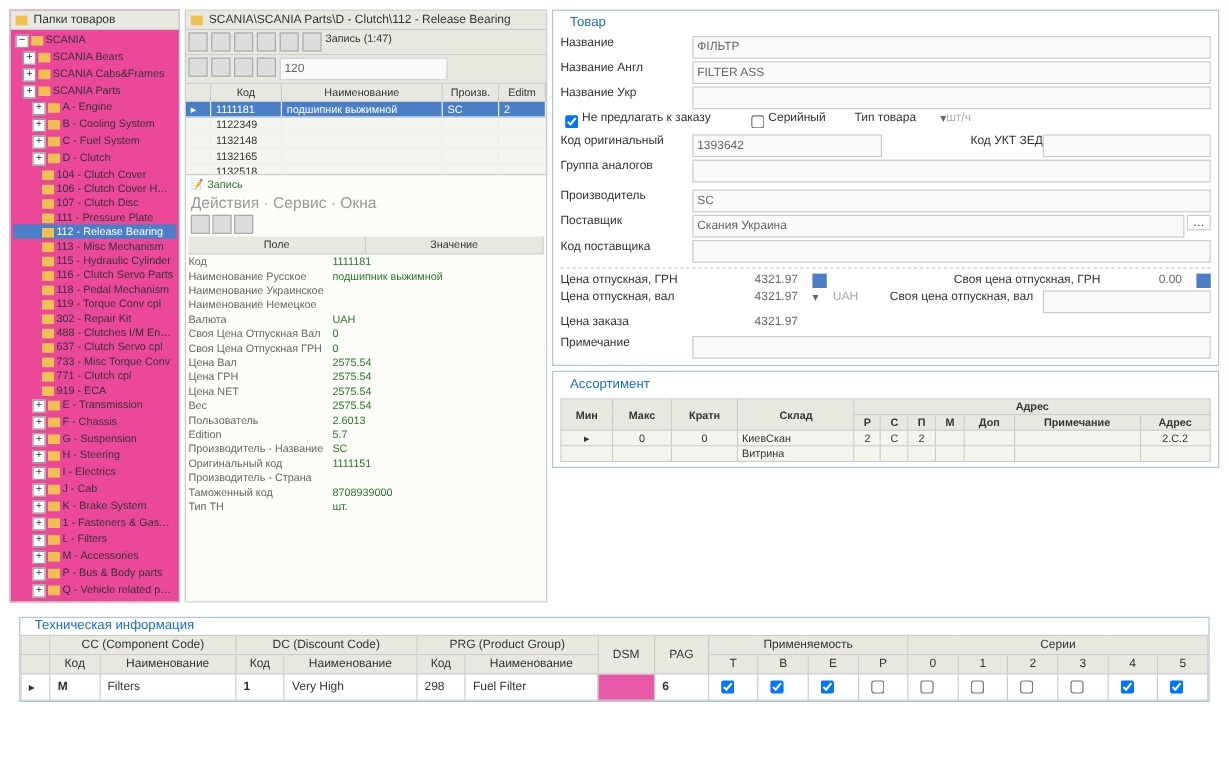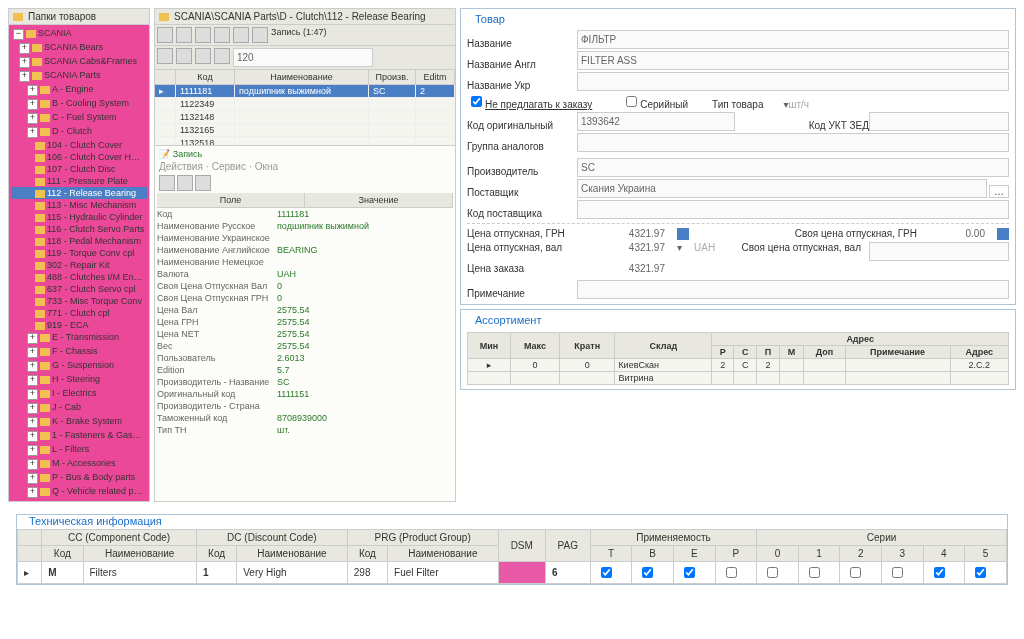--- a/index.html
+++ b/index.html
@@ -24,21 +24,21 @@
 .grid-row{display:flex;font-size:9px;border-bottom:1px solid #eee}
 .grid-row.sel{background:#4a7fc5;color:#fff}
 .gr-cell{padding:1px 4px;border-right:1px solid #eee;overflow:hidden}
 .detail-panel{background:#fcfcf8;border-top:1px solid #ccc;flex:1;font-size:9px;padding:2px}
 .detail-row{display:flex;padding:1px 0}
 .detail-label{width:120px;color:#666}
 .detail-val{color:#2a7a2a}
 .right-panel{flex:1;display:flex;flex-direction:column;gap:4px}
 .fieldset{border:1px solid #aec5d8;padding:4px 6px;background:#fff}
 .fieldset-title{color:#1a6fc9;font-size:11px;margin:-10px 0 4px 4px;background:#fff;display:inline-block;padding:0 4px}
-.form-row{display:flex;align-items:flex-end;padding:1px 0;font-size:10px}
+.form-row{display:flex;align-items:flex-start;padding:1px 0;font-size:10px}
 .form-label{width:110px;color:#333}
 .form-input{flex:1;border:1px solid #ccc;padding:1px 3px;background:#fafafa;font-size:10px;color:#666;height:15px}
 .form-input.short{flex:0 0 80px}
 .checkbox{width:11px;height:11px;margin-right:3px}
 .price-section{border-top:1px dashed #ccc;margin-top:3px;padding-top:3px}
 .price-row{display:flex;gap:8px;font-size:10px;padding:1px 0}
 .price-label{width:130px}
 .price-val{width:60px;text-align:right;color:#666}
 .assort-table{font-size:9px;width:100%;border-collapse:collapse;margin-top:2px}
 .assort-table th,.assort-table td{border:1px solid #ccc;padding:1px 3px;text-align:center;background:#f5f5f0}
@@ -165,21 +165,21 @@
             <div class="gr-cell" style="width:12px"></div>
             <div class="gr-cell" style="width:50px">1132518</div>
             <div class="gr-cell" style="flex:1"></div>
             <div class="gr-cell" style="width:38px"></div>
             <div class="gr-cell" style="width:30px"></div>
           </div>
         </div>
 
       <div class="detail-panel">
         <div style="color:#2a7a2a;padding:1px 2px">📝 <span>Запись</span></div>
-        <div style="color:#999;font-size:10px;padding:1px 2px">Действия · Сервис · Окна</div>
+        <div style="color:#999;font-size:13px;padding:1px 2px">Действия · Сервис · Окна</div>
         <div style="display:flex;gap:2px;padding:2px">
           <span class="tb-btn"></span>
           <span class="tb-btn"></span>
           <span class="tb-btn"></span>
         </div>
         <div class="grid-header">
             <div class="gh-cell" style="flex:1">Поле</div>
             <div class="gh-cell" style="flex:1">Значение</div>
           </div>
         <div id="detail-rows">
@@ -189,24 +189,20 @@
             </div>
             <div class="detail-row">
               <div class="detail-label">Наименование Русское</div>
               <div class="detail-val">подшипник выжимной</div>
             </div>
             <div class="detail-row">
               <div class="detail-label">Наименование Украинское</div>
               <div class="detail-val"></div>
             </div>
             <div class="detail-row">
-              <div class="detail-label">Наименование Английское</div>
-              <div class="detail-val">BEARING</div>
-            </div>
-            <div class="detail-row">
               <div class="detail-label">Наименование Немецкое</div>
               <div class="detail-val"></div>
             </div>
             <div class="detail-row">
               <div class="detail-label">Валюта</div>
               <div class="detail-val">UAH</div>
             </div>
             <div class="detail-row">
               <div class="detail-label">Своя Цена Отпускная Вал</div>
               <div class="detail-val">0</div>
@@ -273,21 +269,21 @@
         <div class="form-row">
             <div class="form-label">Название Англ</div>
             <input class="form-input" value="FILTER ASS" style="">
           </div>
         <div class="form-row">
             <div class="form-label">Название Укр</div>
             <input class="form-input" style="">
           </div>
         <div class="form-row">
           <input type="checkbox" class="checkbox" checked="" style="">
-            <span style="text-decoration:underline;margin-right:30px">Не предлагать к заказу</span>
+            <span style="margin-right:30px">Не предлагать к заказу</span>
           <input type="checkbox" class="checkbox" style="">
             <span style="margin-right:24px">Серийный</span>
           <span style="margin-right:20px">Тип товара</span>
           <span class="arrow">▾</span>
           <span style="color:#aaa">шт/ч</span>
         </div>
         <div class="form-row">
             <div class="form-label">Код оригинальный</div>
             <input class="form-input" style="flex: 0 0 150px;" value="1393642">
             <div style="flex:1"></div>

